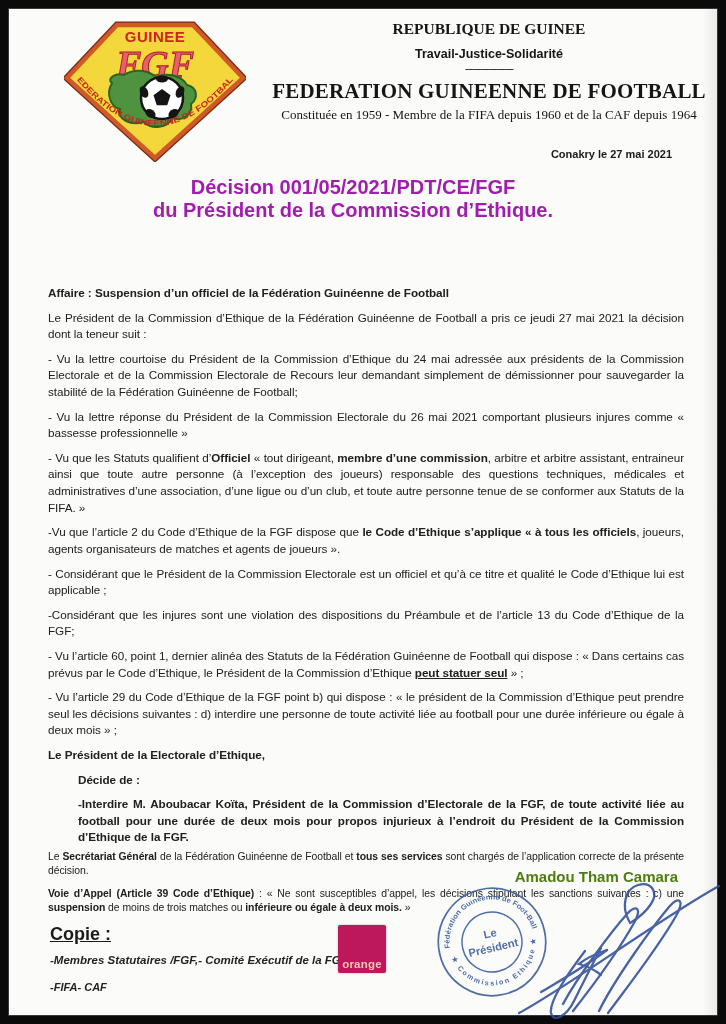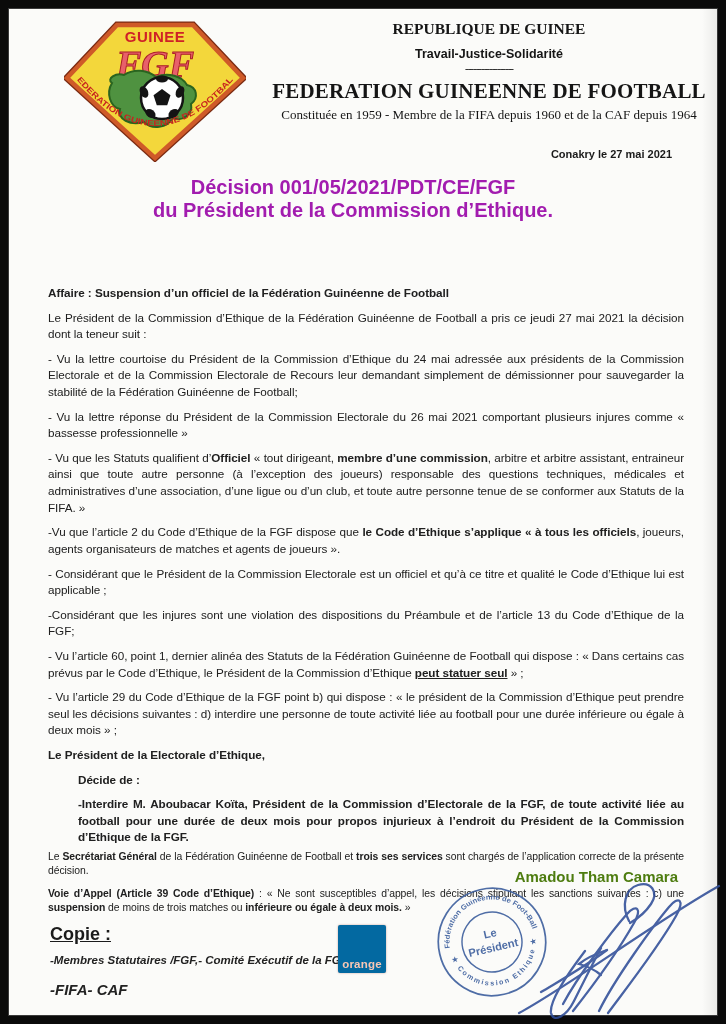--- a/index.html
+++ b/index.html
@@ -40,25 +40,25 @@
   .para.bold{font-weight:bold;}
   .para.indent{margin-left:30px;}
   .para.small{font-size:10.4px;line-height:1.38;text-align:justify;}
   .para.tight{margin-bottom:4px;}
   .b{font-weight:bold;}
   .u{text-decoration:underline;}
   
   .signer-name{position:absolute;top:860px;right:40px;font-size:15px;font-weight:bold;color:#4d7c0f;}
   .copy-heading{position:absolute;left:42px;top:916px;font-size:18px;font-weight:bold;text-decoration:underline;color:#1b1b1b;}
   .copy-item0{position:absolute;left:42px;top:946px;font-size:11.5px;font-weight:bold;font-style:italic;color:#222;}
-  .copy-item1{position:absolute;left:42px;top:973px;font-size:15px;font-weight:bold;font-style:italic;color:#222;}
+  .copy-item1{position:absolute;left:42px;top:973px;font-size:11px;font-weight:bold;font-style:italic;color:#222;}
   
   .orange-logo{
     position:absolute;left:330px;top:917px;width:48px;height:48px;
-    background:#0369a1;border-radius:2px;box-shadow:0 0 2px rgba(150,60,40,.5);
+    background:#be185d;border-radius:2px;box-shadow:0 0 2px rgba(150,60,40,.5);
   }
   .orange-logo span{
     position:absolute;left:0;right:0;bottom:3px;text-align:center;
     color:#f8c7b4;font-size:11.5px;font-weight:bold;letter-spacing:.2px;
   }
   
   .stamp{position:absolute;left:426px;top:876px;width:116px;height:116px;transform:rotate(-13deg);opacity:.92;}
   .signature{position:absolute;left:503px;top:872px;width:215px;height:140px;opacity:.95;}
 </style>
 </head>
@@ -113,21 +113,21 @@
       <p class="para"><span>- Vu la lettre réponse du Président de la Commission Electorale du 26 mai 2021 comportant plusieurs injures comme « bassesse professionnelle »</span></p>
       <p class="para"><span>- Vu que les Statuts qualifient d’</span><span class="b">Officiel</span><span> « tout dirigeant, </span><span class="b">membre d’une commission</span><span>, arbitre et arbitre assistant, entraineur ainsi que toute autre personne (à l’exception des joueurs) responsable des questions techniques, médicales et administratives d’une association, d’une ligue ou d’un club, et toute autre personne tenue de se conformer aux Statuts de la FIFA. »</span></p>
       <p class="para"><span>-Vu que l’article 2 du Code d’Ethique de la FGF dispose que </span><span class="b">le Code d’Ethique s’applique « à tous les officiels</span><span>, joueurs, agents organisateurs de matches et agents de joueurs ».</span></p>
       <p class="para"><span>- Considérant que le Président de la Commission Electorale est un officiel et qu’à ce titre et qualité le Code d’Ethique lui est applicable ;</span></p>
       <p class="para"><span>-Considérant que les injures sont une violation des dispositions du Préambule et de l’article 13 du Code d’Ethique de la FGF;</span></p>
       <p class="para"><span>- Vu l’article 60, point 1, dernier alinéa des Statuts de la Fédération Guinéenne de Football qui dispose : « Dans certains cas prévus par le Code d’Ethique, le Président de la Commission d’Ethique </span><span class="b u">peut statuer seul</span><span> » ;</span></p>
       <p class="para"><span>- Vu l’article 29 du Code d’Ethique de la FGF point b) qui dispose : « le président de la Commission d’Ethique peut prendre seul les décisions suivantes : d) interdire une personne de toute activité liée au football pour une durée inférieure ou égale à deux mois » ;</span></p>
       <p class="para bold"><span>Le Président de la Electorale d’Ethique,</span></p>
       <p class="para bold indent"><span>Décide de :</span></p>
       <p class="para bold indent tight"><span>-Interdire M. Aboubacar Koïta, Président de la Commission d’Electorale de la FGF, de toute activité liée au football pour une durée de deux mois pour propos injurieux à l’endroit du Président de la Commission d’Ethique de la FGF.</span></p>
-      <p class="para small"><span>Le </span><span class="b">Secrétariat Général</span><span> de la Fédération Guinéenne de Football et </span><span class="b">trois ses services</span><span> sont chargés de l’application correcte de la présente décision.</span></p>
+      <p class="para small"><span>Le </span><span class="b">Secrétariat Général</span><span> de la Fédération Guinéenne de Football et </span><span class="b">tous ses services</span><span> sont chargés de l’application correcte de la présente décision.</span></p>
       <p class="para small"><span class="b">Voie d’Appel (Article 39 Code d’Ethique)</span><span> : « Ne sont susceptibles d’appel, les décisions stipulant les sanctions suivantes : c) une </span><span class="b">suspension</span><span> de moins de trois matches ou </span><span class="b">inférieure ou égale à deux mois.</span><span> »</span></p>
     </div>
 
   <div class="signer-name">Amadou Tham Camara</div>
 
   <div class="copy-heading">Copie :</div>
   <div class="copy-item0">-Membres Statutaires /FGF,- Comité Exécutif de la FGF</div>
   <div class="copy-item1">-FIFA- CAF</div>
 
   <div class="orange-logo">

